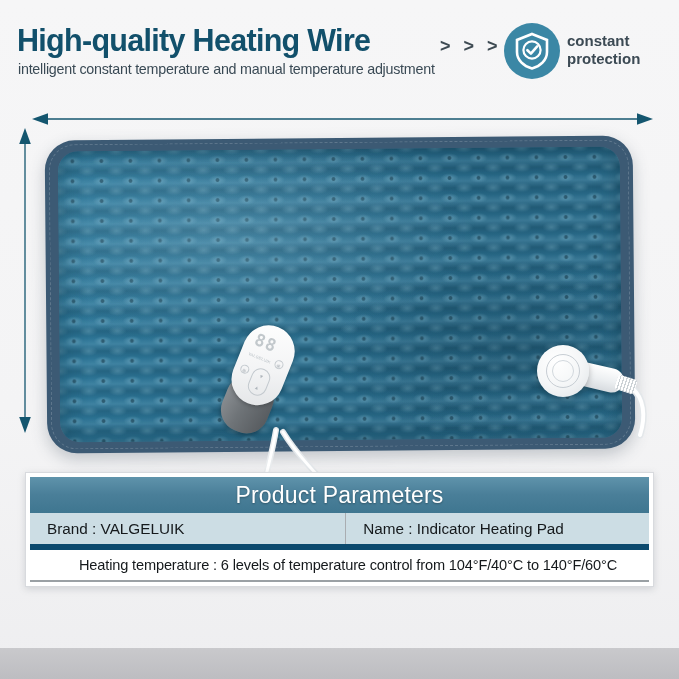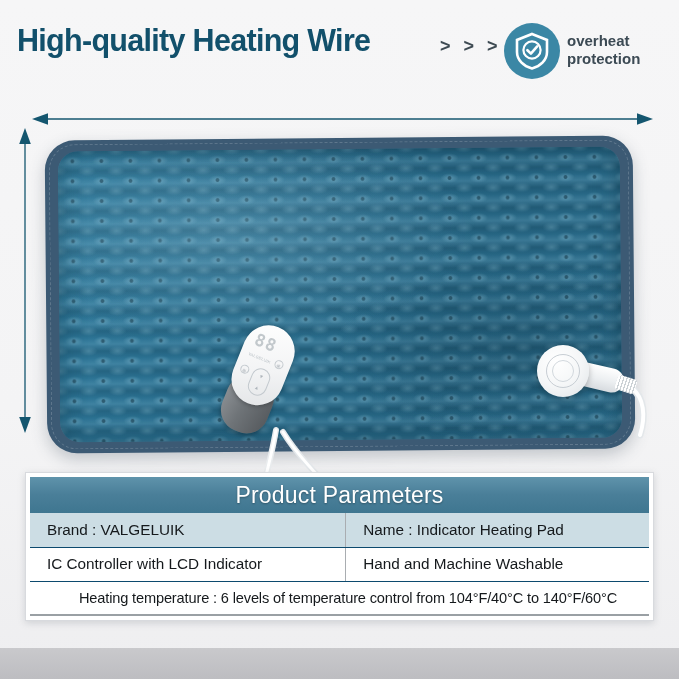--- a/index.html
+++ b/index.html
@@ -362,21 +362,21 @@
 
   .param-table {
     width: 100%;
     border-collapse: collapse;
   }
   .param-table td {
     height: 34px;
     padding: 0 0 0 17px;
     font-size: 15.3px;
     color: #15191c;
-    border-bottom: 1px solid #0c4a6e;
+    border-bottom: 6px solid #0c4a6e;
     vertical-align: middle;
     white-space: nowrap;
   }
   .param-table tr.tinted td {
     background: #ccdde4;
   }
   .param-table td.col-left {
     width: 51%;
     border-right: 1px solid #a9adb1;
   }
@@ -392,35 +392,36 @@
 </style>
 </head>
 <body>
 
 <div class="canvas">
 
   <div class="header">
 
     <div class="title">High-quality Heating Wire</div>
 
+    <div class="subtitle">intelligent constant temperature and manual temperature adjustment</div>
 
     <div class="chevrons">&gt; &gt; &gt;</div>
 
     <div class="shield-badge">
       <span>
         <svg width="36" height="40" viewBox="0 0 36 40">
           <path d="M18 3 L33 9 V21 C33 29 26.5 35 18 37.5 C9.5 35 3 29 3 21 V9 Z" fill="none" stroke="#ffffff" stroke-width="2.6"></path>
           <circle cx="18" cy="19" r="8.6" fill="none" stroke="#ffffff" stroke-width="2.2"></circle>
           <path d="M13.4 19.2 L16.9 22.6 L23.2 15.4" fill="none" stroke="#ffffff" stroke-width="2.6" stroke-linecap="round" stroke-linejoin="round"></path>
         </svg>
       </span>
     </div>
 
     <div class="overheat-text">
-      <div>overheat</div>
+      <div>constant</div>
       <div>protection</div>
     </div>
   </div>
 
   <div class="arrow-h">
     <svg width="621" height="14" viewBox="0 0 621 14">
       <line x1="12" y1="7" x2="609" y2="7" stroke="#14566f" stroke-width="1.3"></line>
       <polygon points="0,7 16,1.2 16,12.8" fill="#14566f"></polygon>
       <polygon points="621,7 605,1.2 605,12.8" fill="#14566f"></polygon>
     </svg>
@@ -482,24 +483,20 @@
 
     <div class="param-title">Product Parameters</div>
 
     <table class="param-table">
       <tbody>
           <tr class="tinted">
         <td class="col-left">Brand : VALGELUIK</td>
         <td>Name : Indicator Heating Pad</td>
       </tr>
       <tr>
-        <td class="col-left">IC Controller with LCD Indicator</td>
-        <td>Hand and Machine Washable</td>
-      </tr>
-      <tr>
         <td class="full" colspan="2">Heating temperature : 6 levels of temperature control from 104°F/40°C to 140°F/60°C</td>
       </tr>
     </tbody>
       </table>
   </div>
 
   <div class="bottom-band"></div>
 </div>
 
 </body></html>

